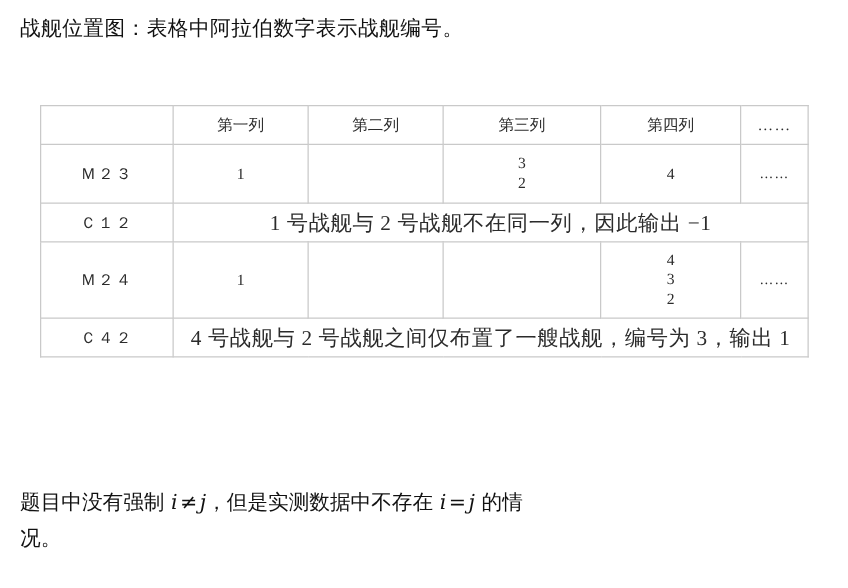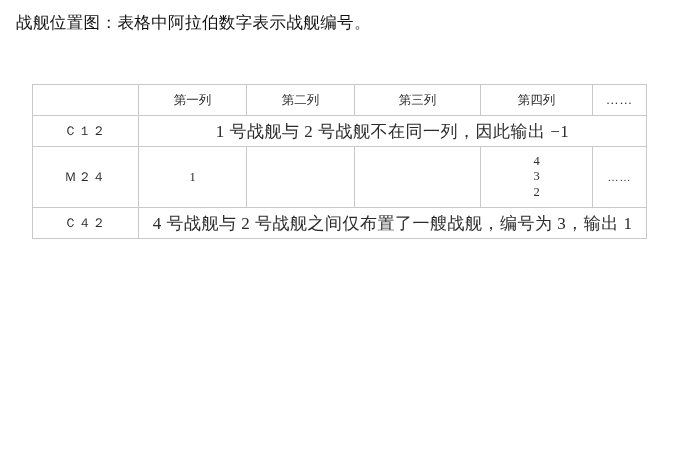--- a/index.html
+++ b/index.html
@@ -134,20 +134,31 @@
         <tr class="hdr">
           <td></td>
           <td>第一列</td>
           <td>第二列</td>
           <td>第三列</td>
           <td>第四列</td>
           <td class="dots">……</td>
         </tr>
 
 
+        <tr class="r-m23">
+          <td class="rowlabel">Ｍ２３</td>
+          <td>1</td>
+          <td></td>
+          <td class="stack">
+            <span>3</span>
+            <span>2</span>
+          </td>
+          <td>4</td>
+          <td class="dots">……</td>
+        </tr>
 
         <tr class="r-c12">
           <td class="rowlabel">Ｃ１２</td>
           <td class="msg" colspan="5">1 号战舰与 2 号战舰不在同一列，因此输出 −1</td>
         </tr>
 
         <tr class="r-m24">
           <td class="rowlabel">Ｍ２４</td>
           <td>1</td>
           <td></td>
@@ -161,14 +172,18 @@
         </tr>
 
         <tr class="r-c42">
           <td class="rowlabel">Ｃ４２</td>
           <td class="msg" colspan="5">4 号战舰与 2 号战舰之间仅布置了一艘战舰，编号为 3，输出 1</td>
         </tr>
       </tbody>
     </table>
   </div>
 
+  <div class="footnote">
+    <span>题目中没有强制 </span><span class="mathit">i</span><span class="mathop">≠</span><span class="mathit">j</span><span>，但是实测数据中不存在 </span><span class="mathit">i</span><span class="mathop">=</span><span class="mathit">j</span><span> 的情</span><br>
+    <span>况。</span>
+  </div>
 
 </div>
 
 </body></html>

